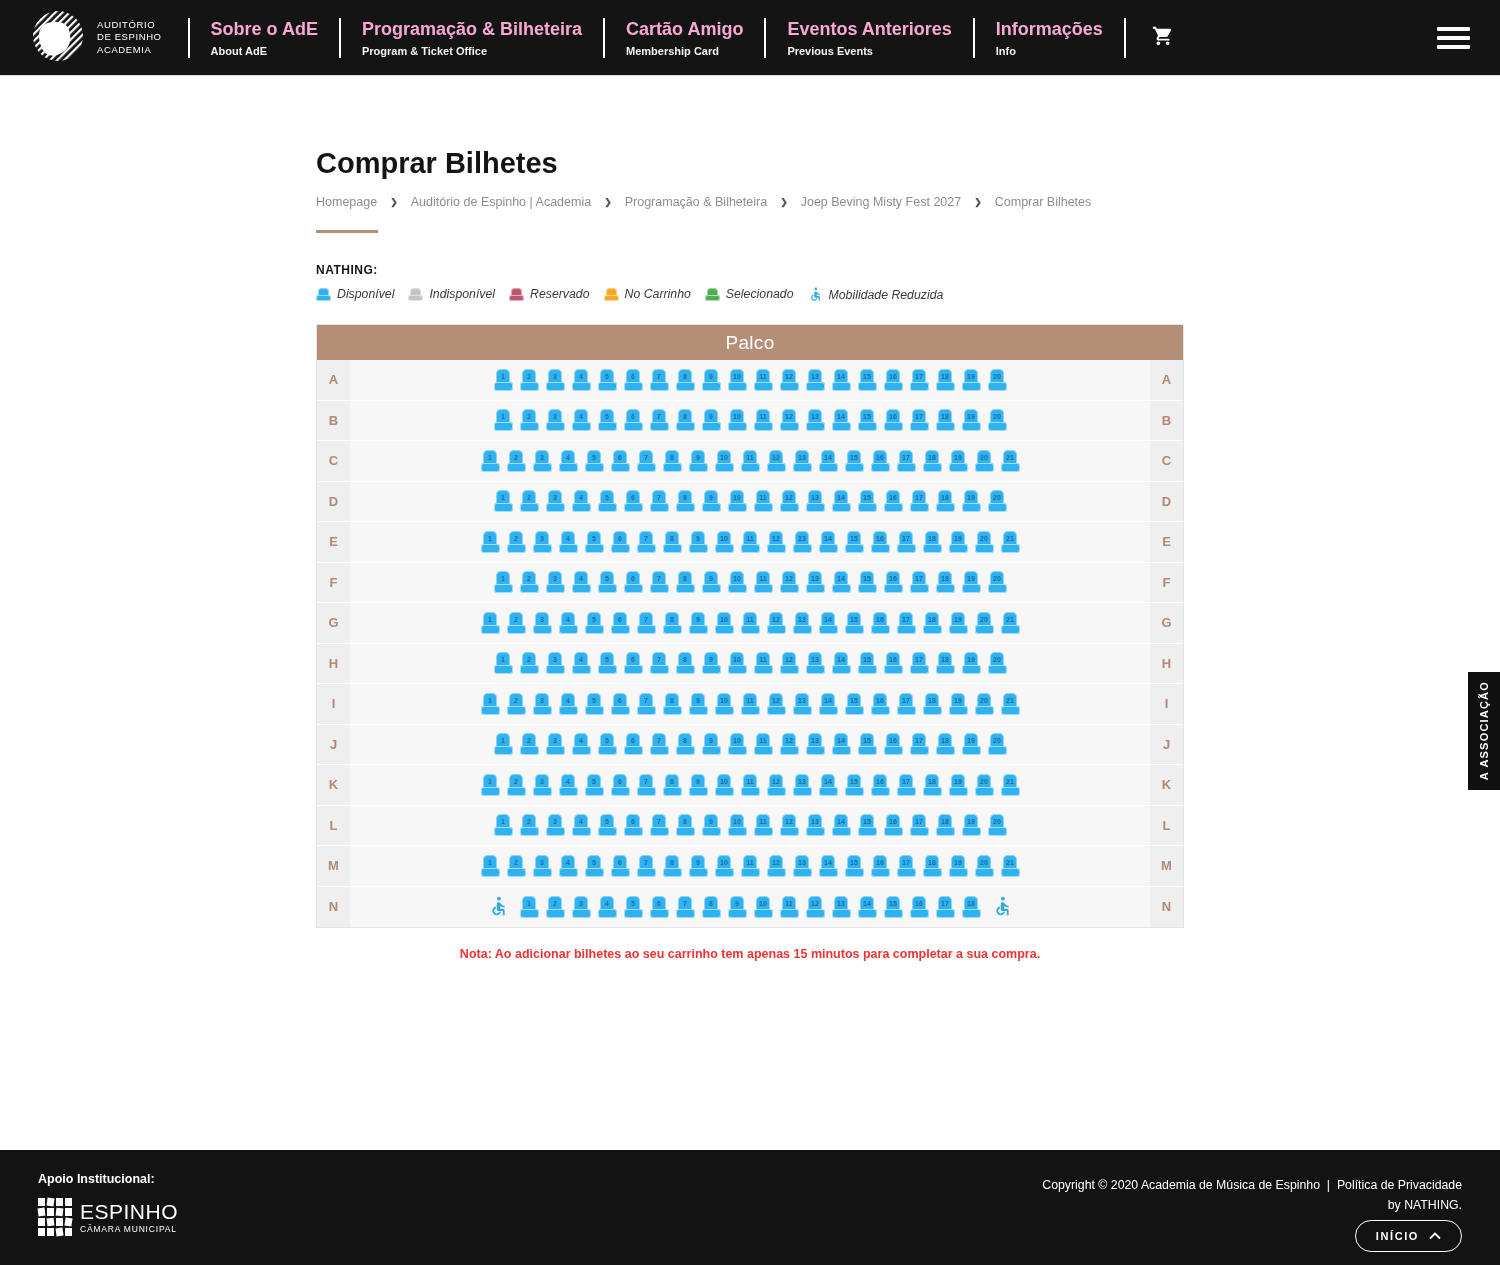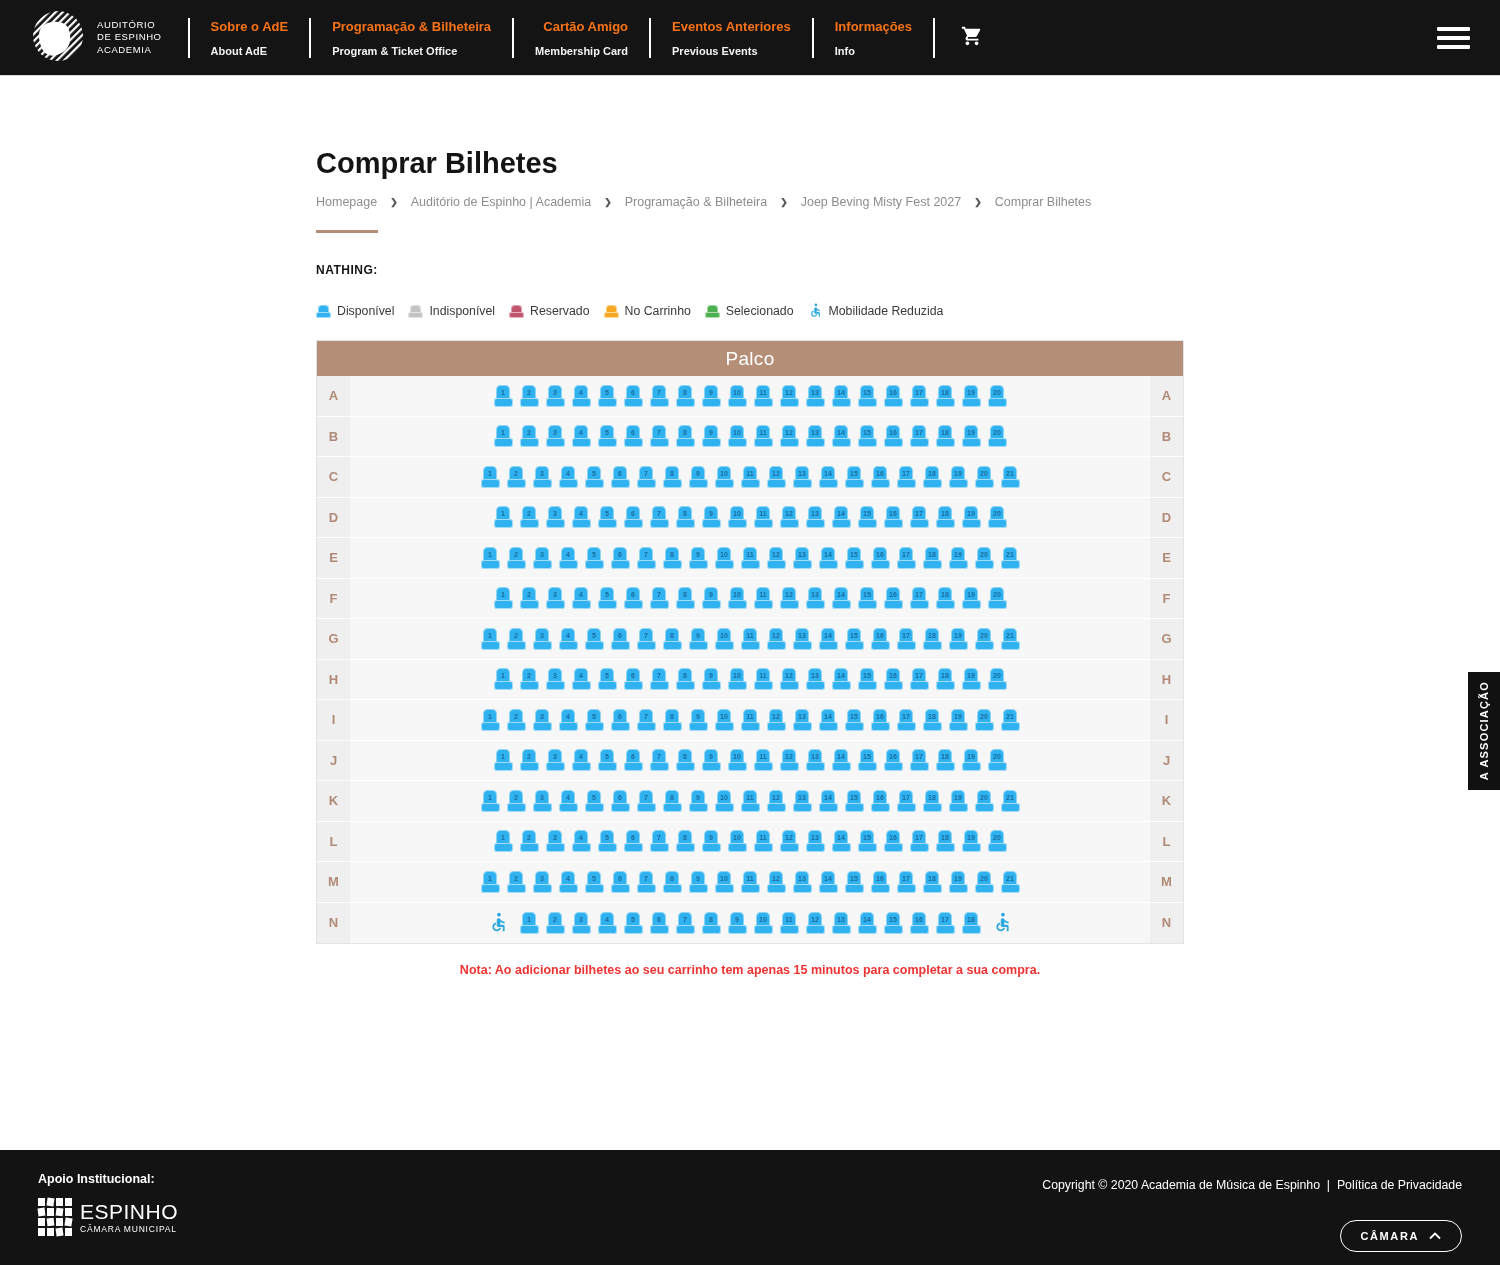--- a/index.html
+++ b/index.html
@@ -14,37 +14,37 @@
     height:75px; background:#141414; display:flex; align-items:center;
     padding:0 30px; box-shadow:0 1px 0 #dcdcdc;
   }
   .brand { display:flex; align-items:center; gap:11px; margin-right:26px; }
   .brand-text { color:#fff; font-size:9.5px; letter-spacing:.6px; line-height:1.3; }
   .nav { display:flex; align-items:stretch; height:40px; }
   .nav-item {
     border-left:2px solid #fff; padding:1px 21px; display:flex;
     flex-direction:column; justify-content:space-between; cursor:pointer;
   }
-  .nav-title { color:#f97316; font-size:13px; font-weight:700; white-space:nowrap;text-align:right; }
+  .nav-title { color:#f9a8d4; font-size:18px; font-weight:700; white-space:nowrap; }
   .nav-sub   { color:#fff; font-size:11px; font-weight:700; opacity:.95; white-space:nowrap; }
   .cart-box { border-left:2px solid #fff; height:40px; display:flex; align-items:center; padding:0 26px; cursor:pointer; }
   .burger { margin-left:auto; width:33px; display:flex; flex-direction:column; gap:5px; cursor:pointer; }
   .burger span { display:block; height:4px; background:#fff; border-radius:1px; }
   
   .main { width:868px; margin-left:316px; }
   .page-title { padding-top:72px; font-size:29px; font-weight:700; color:#141414; }
   .crumbs { margin-top:15px; display:flex; align-items:center; gap:13px; font-size:12.5px; color:#8d8d8d; }
   .crumb { cursor:pointer; }
   .crumb-sep { font-size:9px; color:#555; font-weight:700; }
   .title-underline { margin-top:21px; width:62px; height:3px; background:#b48e77; }
   .info-row { display:flex; margin-top:30px; }
   .info-left { width:297px; flex:0 0 auto; }
   .sec-label { font-size:12px; font-weight:700; letter-spacing:.5px; color:#141414; }
   .show-name { margin-top:13px; font-size:13px; color:#3d3d3d; }
-  .legend-items { margin-top:26px; display:flex; align-items:flex-end; gap:14px; }
+  .legend-items { margin-top:10px; display:flex; align-items:flex-start; gap:14px;font-style:italic; }
   .legend-item { display:flex; align-items:center; gap:6px; font-size:12.3px; color:#3a3a3a; }
   
   .seat { position:relative; width:19px; height:22px; flex:0 0 auto; cursor:pointer; }
   .seat .sb { position:absolute; top:0; left:2.5px; right:2.5px; height:17px;
     background:var(--sc); border-radius:5px 5px 2px 2px; box-shadow:inset 0 0 0 1px rgba(255,255,255,.45); }
   .seat .sa { position:absolute; bottom:0; left:0; right:0; height:9px;
     background:var(--sc); border-radius:3px; box-shadow:inset 0 0 0 1px rgba(255,255,255,.55); }
   .seat .sn { position:absolute; top:4px; left:0; right:0; text-align:center;
     font-size:7px; font-weight:700; color:rgba(9,66,110,.62); }
   .seat.mini { width:15px; height:13px; cursor:default; }
@@ -1746,22 +1746,23 @@
       <div class="esp-name">ESPINHO</div>
       <div class="esp-sub">CÂMARA MUNICIPAL</div>
     </span>
   </div>
   <div class="copy">
     <div>
       <span>Copyright © 2020 Academia de Música de Espinho</span>
       &nbsp;<span>|</span>&nbsp;
       <a>Política de Privacidade</a>
     </div>
+    <div>by NATHING.</div>
   </div>
   <button class="top-btn">
-    <span>CÂMARA</span>
+    <span>INÍCIO</span>
     <span>
       <svg width="12" height="8" viewBox="0 0 12 8">
           <path d="M1 6.5 6 1.5 11 6.5" stroke="#fff" stroke-width="1.8" fill="none"></path>
         </svg>
     </span>
   </button>
 </footer>
 
 </body></html>

